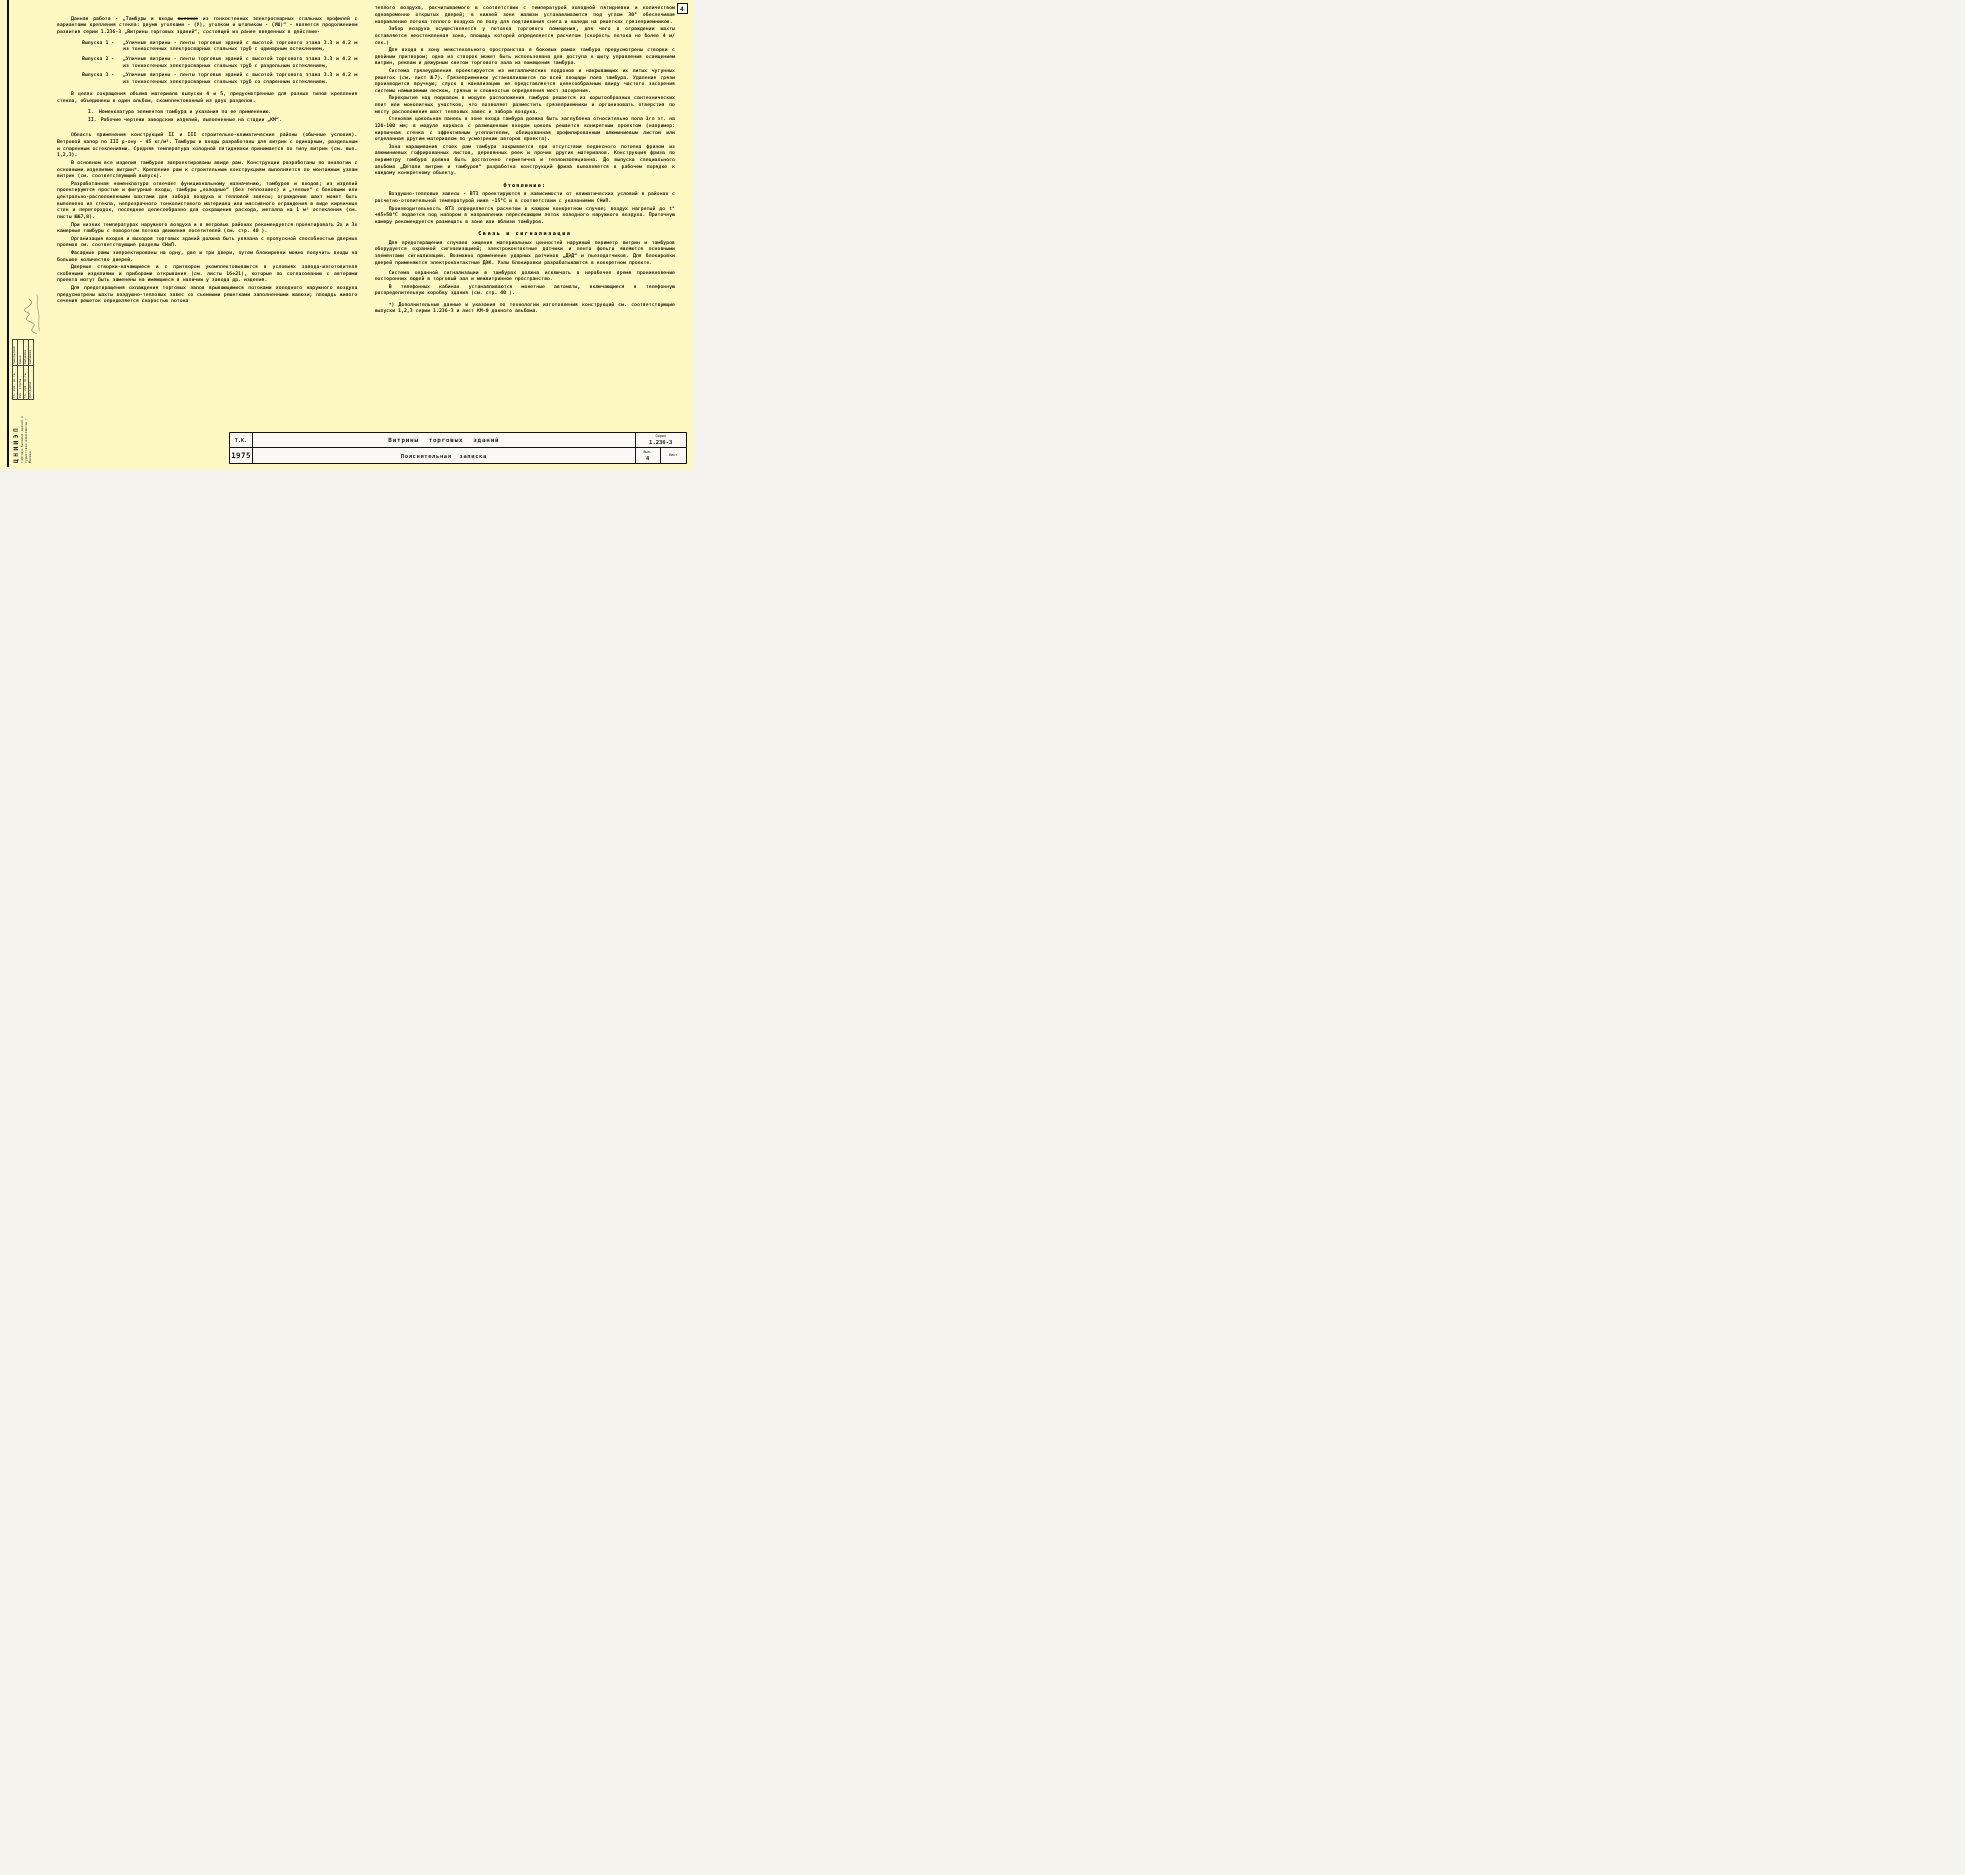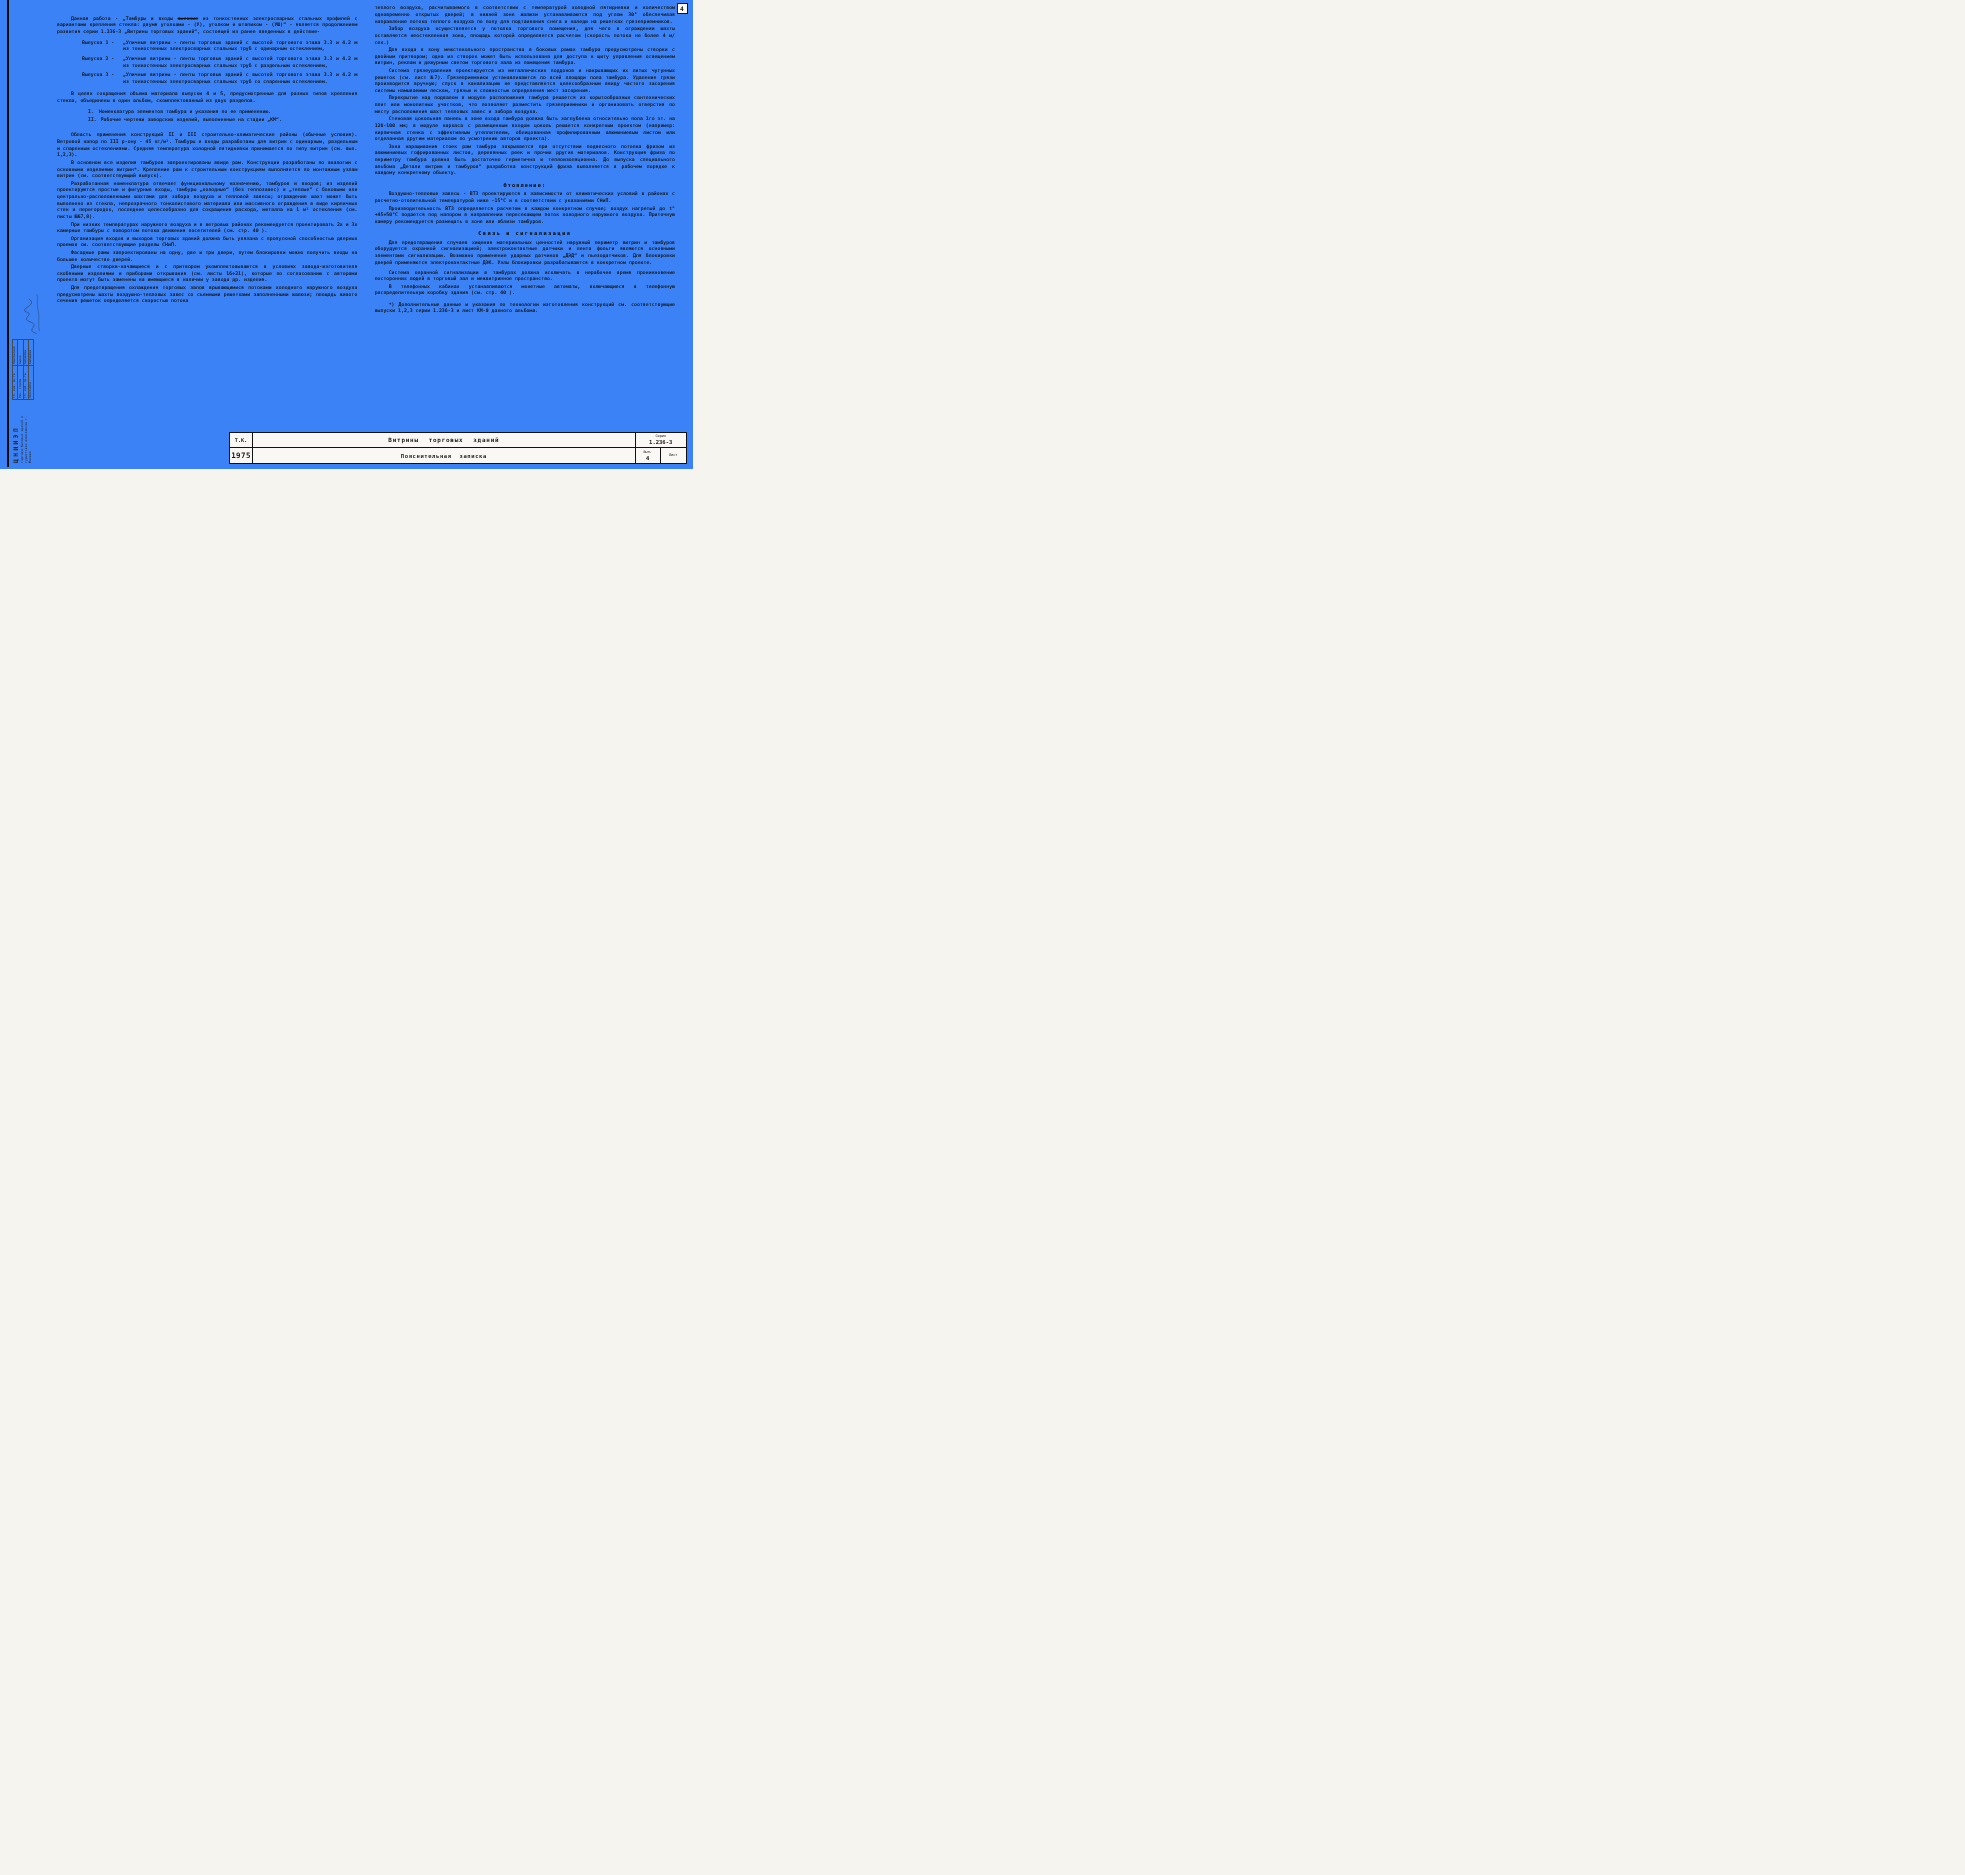--- a/index.html
+++ b/index.html
@@ -2,21 +2,21 @@
 <html lang="ru" style="font-size:6.3px"><head>
 <meta charset="utf-8">
 <title>Серия 1.236-3 — Пояснительная записка, лист 4</title>
 <style>
   * { box-sizing: border-box; }
   html, body { margin: 0; padding: 0; background: #f5f4ef; }
   .page {
     position: relative;
     width: 693px;
     height: 469px;
-    background: #3b82f6;
+    background: #fef9c3;
     overflow: hidden;
     color: #1b1812;
     font-family: "DejaVu Sans Mono", "Liberation Mono", monospace;
   }
   
   .scan-bar {
     position: absolute; left: 6.7px; top: 0; bottom: 2.4px; width: 2.8px;
     background: #0c0c0c;
   }
   

